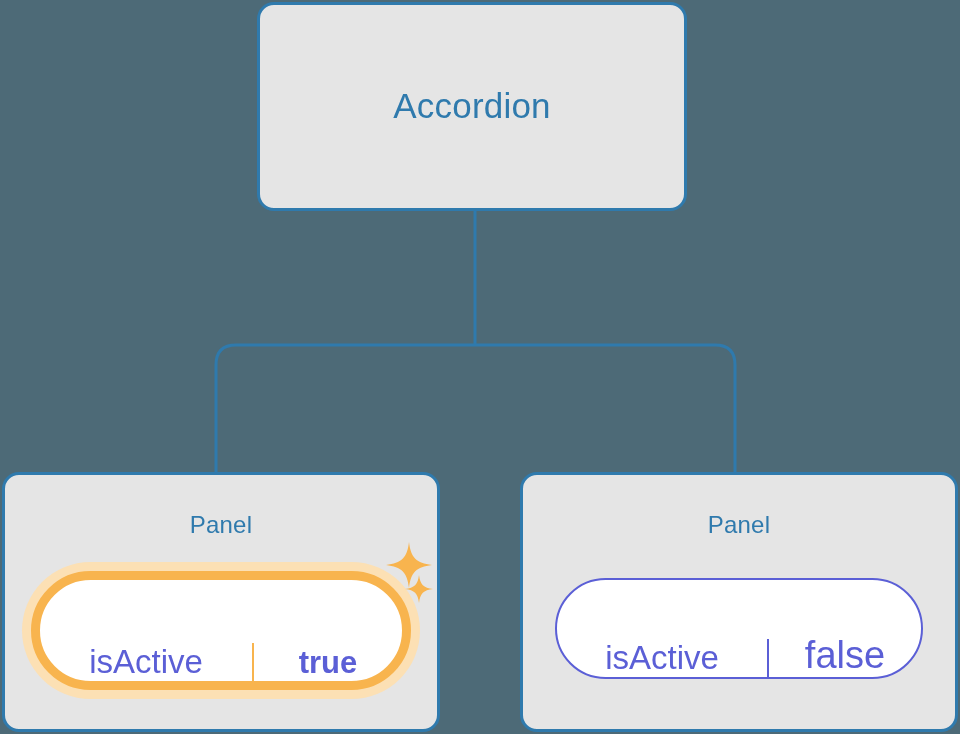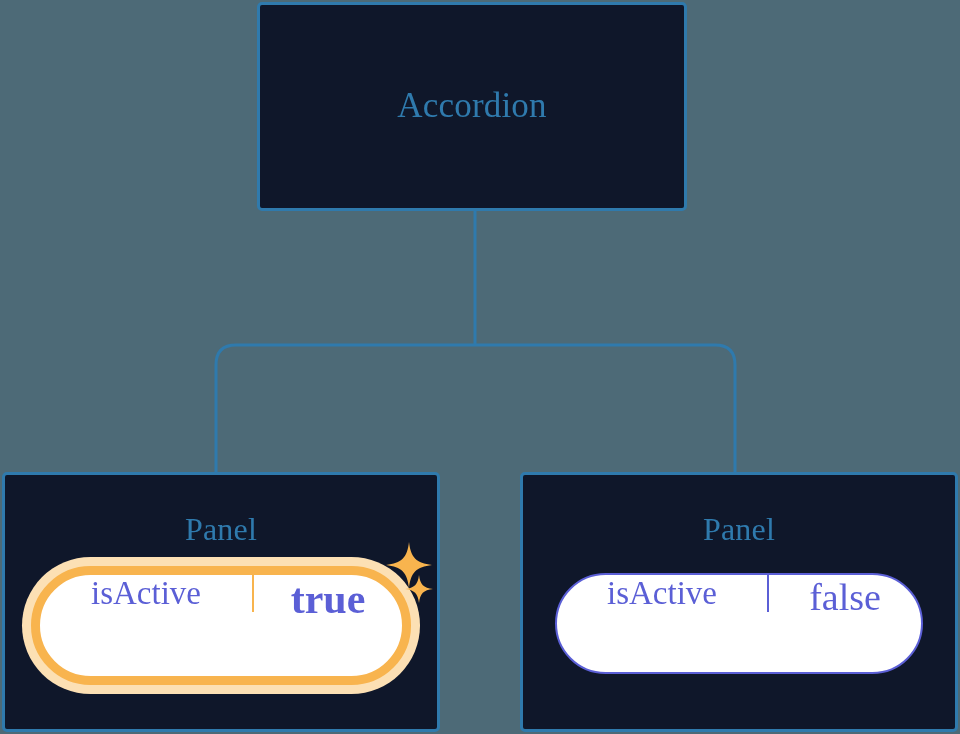--- a/index.html
+++ b/index.html
@@ -28,28 +28,27 @@
     left: 0;
     top: 0;
     width: 960px;
     height: 734px;
     pointer-events: none;
   }
 
   
   .node {
     position: absolute;
-    background: #0f172a;
+    background: #e5e5e5;
     border: 3px solid #2f7aad;
-    border-radius: 5px;
+    border-radius: 17px;
     box-sizing: border-box;
     display: flex;
     flex-direction: column;
     align-items: center;
-    font-family: Liberation Serif, serif;
   }
 
   .node-title {
     color: #2f7aad;
     font-size: 34px;
     line-height: 1;
     letter-spacing: 0.2px;
     white-space: nowrap;
   }
 
@@ -74,34 +73,35 @@
   }
   #node-panel-left {
     left: 2px;
     width: 438px;
   }
   #node-panel-right {
     left: 520px;
     width: 438px;
   }
   .panel-node .node-title {
-    font-size: 32px;
+    font-size: 24px;
   }
   #node-panel-left .node-title { margin-bottom: 21px; }
   #node-panel-right .node-title { margin-bottom: 28px; }
 
   
   .prop-pill {
     position: relative;
     display: flex;
-    align-items: flex-start;
+    align-items: flex-end;
     box-sizing: border-box;
     background: #ffffff;
     border-radius: 999px;
     overflow: hidden;
+    margin-top: 13px;
   }
   .prop-key, .prop-val {
     display: flex;
     align-items: center;
     justify-content: center;
     box-sizing: border-box;
     white-space: nowrap;
   }
 
   
@@ -145,21 +145,21 @@
   .prop-pill.highlight .prop-key {
     width: 214px;
     color: #5b5fd6;
     font-size: 33px;
     font-weight: 400;
     border-right: 2px solid #f8b44e;
   }
   .prop-pill.highlight .prop-val {
     flex: 1;
     color: #5b5fd6;
-    font-size: 42px;
+    font-size: 31px;
     font-weight: 700;
   }
 
   
   .sparkle {
     position: absolute;
     pointer-events: none;
   }
   .sparkle svg { display: block; }
   #sparkle-large {

